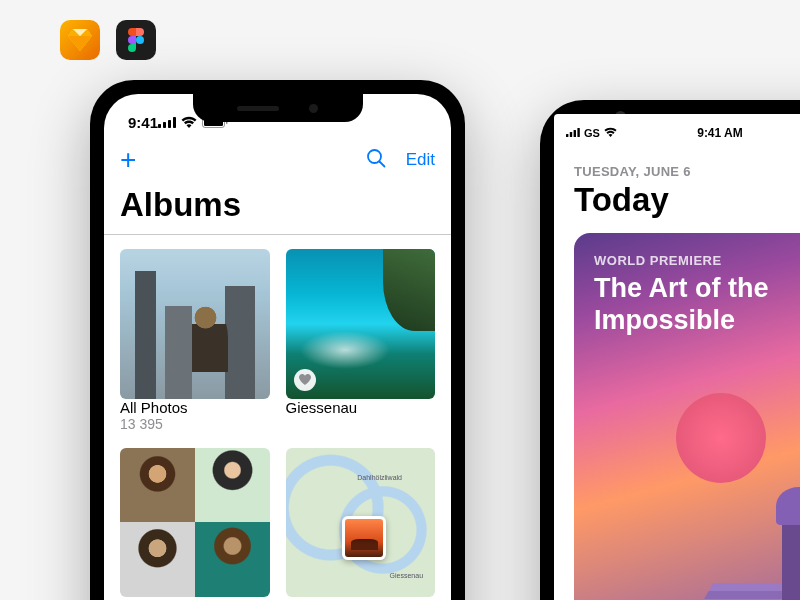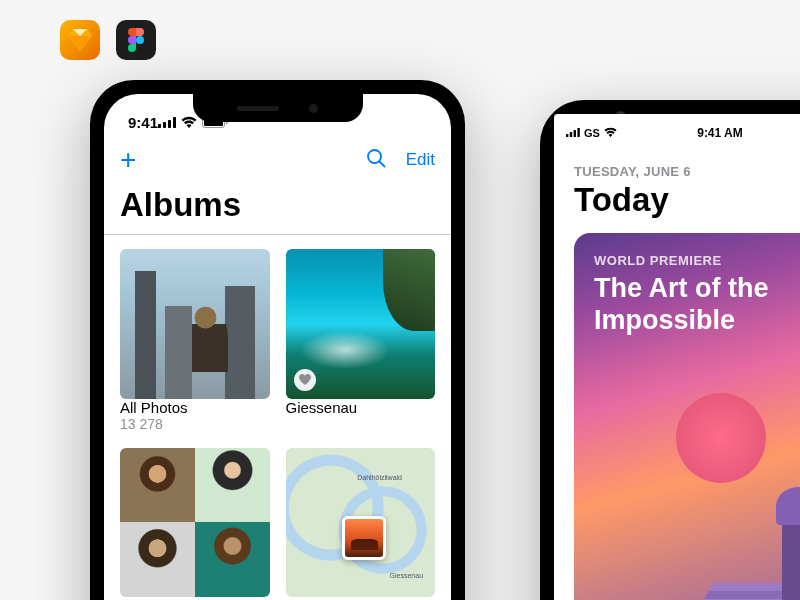--- a/index.html
+++ b/index.html
@@ -159,21 +159,21 @@
     <h1 class="page-title">Albums</h1>
     <div class="divider"></div>
 
     <div class="albums-grid">
       <div class="album-card">
         <div class="album-thumb thumb-city">
             <div class="b3"></div>
             <div class="person"></div>
           </div>
         <div class="album-title">All Photos</div>
-        <div class="album-count">13 278</div>
+        <div class="album-count">13 395</div>
       </div>
       <div class="album-card">
         <div class="album-thumb thumb-beach">
           <div class="heart-badge">
               <svg width="12" height="11" viewBox="0 0 12 11">
                 <path d="M6 11 C6 11 0 6.5 0 3.2 C0 1.4 1.4 0 3.1 0 C4.3 0 5.4 0.7 6 1.7 C6.6 0.7 7.7 0 8.9 0 C10.6 0 12 1.4 12 3.2 C12 6.5 6 11 6 11 Z" fill="#8e8e93"></path>
               </svg>
             </div>
         </div>
         <div class="album-title">Giessenau</div>

